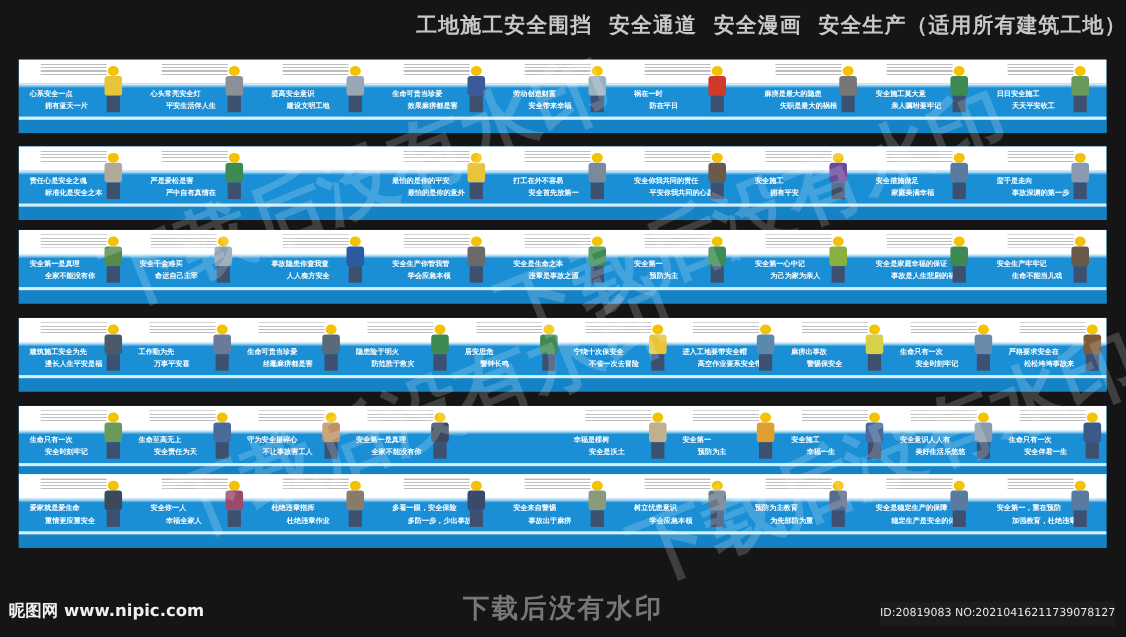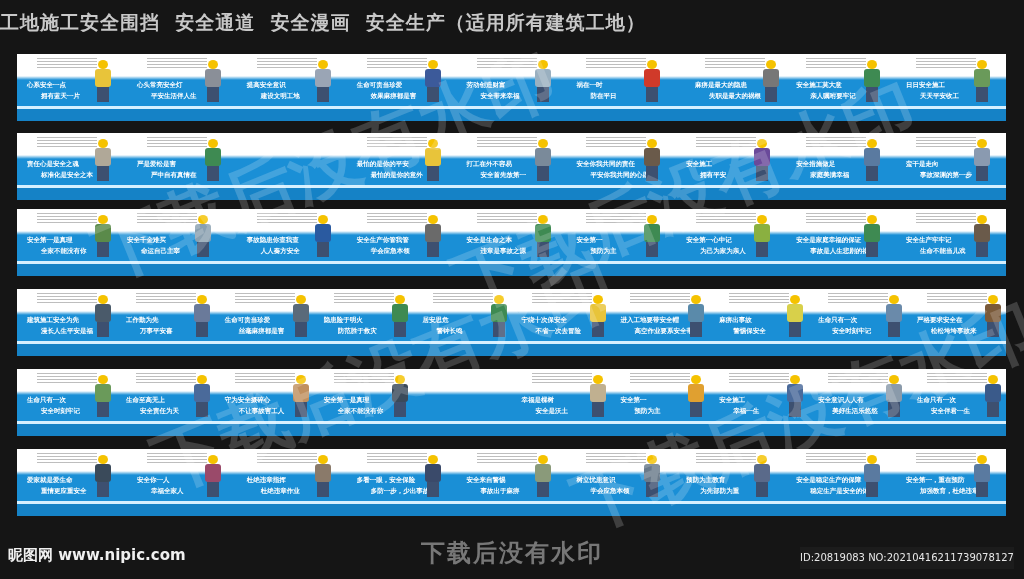--- a/index.html
+++ b/index.html
@@ -1,17 +1,17 @@
 <!DOCTYPE html>
 <html><head>
 <meta charset="utf-8">
 <style>
   html,body{margin:0;padding:0;}
   body{width:1024px;height:579px;background:#151515;position:relative;overflow:hidden;font-family:"DejaVu Sans","Liberation Sans",sans-serif;}
-  .title{position:absolute;left:0;top:10px;width:1024px;text-align:left;color:#c8c8c8;font-size:19px;font-weight:bold;letter-spacing:1px;white-space:pre;}
+  .title{position:absolute;left:0;top:10px;width:1024px;text-align:right;color:#c8c8c8;font-size:19px;font-weight:bold;letter-spacing:1px;white-space:pre;}
   .board{position:absolute;left:17px;width:989px;height:67px;background:#1a8fd6;overflow:hidden;}
   .board .white{position:absolute;left:0;top:0;width:100%;height:22px;background:#ffffff;}
   .board .white:after{content:"";position:absolute;left:0;bottom:-4px;width:100%;height:4px;background:linear-gradient(#ffffff,#1a8fd6);}
   .board .stripe{position:absolute;left:0;top:52px;width:100%;height:3px;background:#d6f0ff;}
   .board .bottom{position:absolute;left:0;top:55px;width:100%;height:12px;background:#1582c6;}
   .panel{position:absolute;top:0;height:52px;}
   .panel .small{position:absolute;top:4px;left:20px;width:60px;height:12px;
      background:repeating-linear-gradient(#888 0 1px,transparent 1px 3px);opacity:.55;}
   .panel .s1{position:absolute;left:10px;top:27px;font-size:6.5px;font-weight:bold;color:#fff;white-space:nowrap;}
   .panel .s2{position:absolute;left:24px;top:38px;font-size:6.5px;font-weight:bold;color:#fff;white-space:nowrap;}
@@ -499,21 +499,21 @@
         <div class="small"></div>
         <div class="s1">生命只有一次</div>
         <div class="s2">安全伴君一生</div>
         <div class="fig">
           <div class="head"></div>
           <div class="body" style="background:#3a5a8a"></div>
           <div class="legs"></div>
         </div>
       </div>
     </div>
-    <div class="board" style="top: 449px;">
+    <div class="board" style="top: 431px;">
       <div class="white"></div>
       <div class="stripe"></div>
       <div class="bottom"></div>
       <div class="panel" style="left: 0px; width: 109.889px;">
         <div class="small"></div>
         <div class="s1">爱家就是爱生命</div>
         <div class="s2">重情更应重安全</div>
         <div class="fig">
           <div class="head"></div>
           <div class="body" style="background:#3a4a5a"></div>

